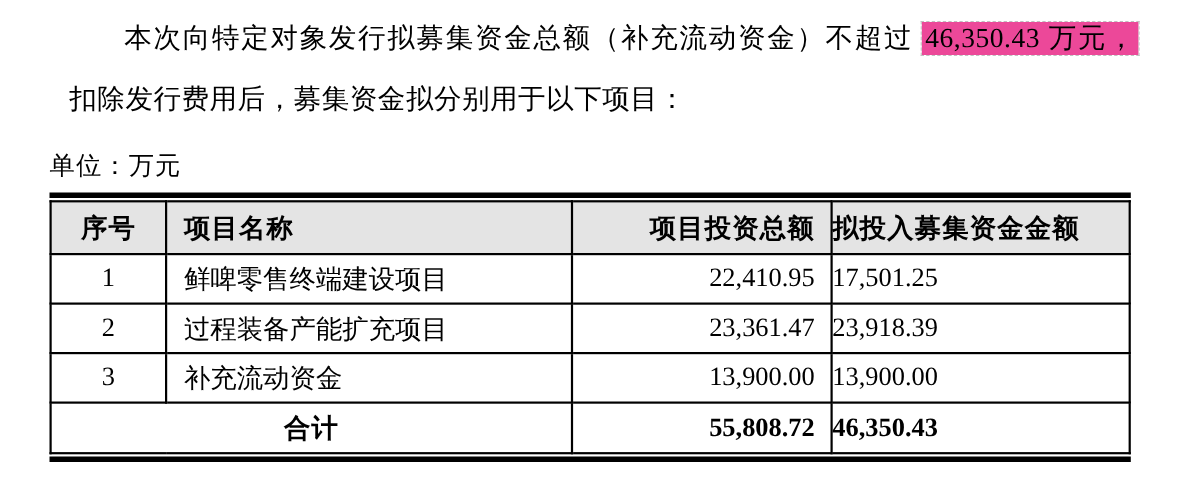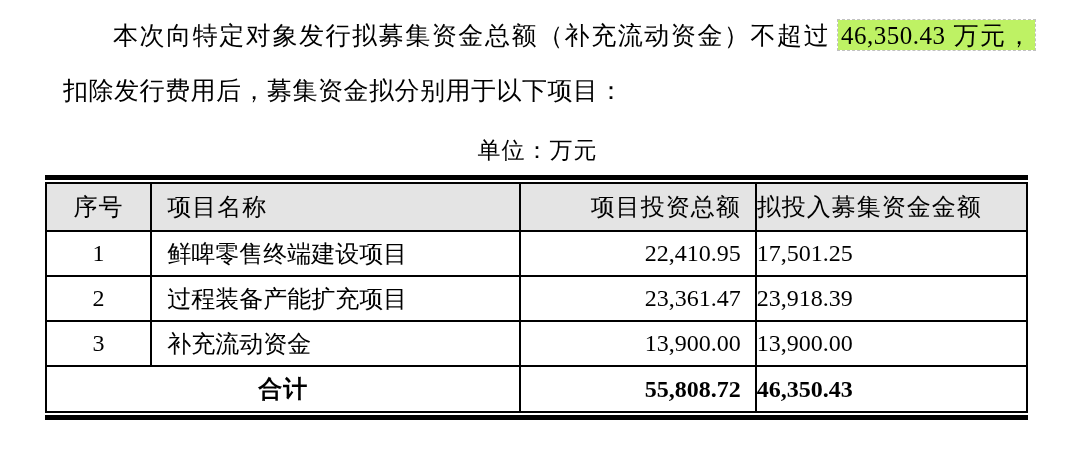--- a/index.html
+++ b/index.html
@@ -26,30 +26,30 @@
     text-align-last: justify;
     line-height: 32px;
     white-space: normal;
   }
   .para-line2 {
     margin-top: 23px;
     line-height: 32px;
     text-align: left;
   }
   .hl {
-    background: #bef264;
+    background: #ec4899;
     outline: 1px dashed #c0c0c0;
     padding: 2px 3px 1px 3px;
     white-space: nowrap;
   }
 
   
   .unit {
     margin: 31px 50px 11px 45px;
-    text-align: center;
+    text-align: left;
     font-size: 23px;
     line-height: 26px;
     letter-spacing: 1px;
   }
 
   
   .table-wrap {
     margin: 0 52px 0 45px;
     border-top: 5px solid #000;
     border-bottom: 5px solid #000;
@@ -61,21 +61,21 @@
     table-layout: fixed;
     font-size: 24px;
   }
   th, td {
     border: 2px solid #000;
     padding: 0;
     vertical-align: middle;
   }
   thead th {
     background: #e4e4e4;
-    font-weight: normal;
+    font-weight: bold;
     height: 48px;
     text-align: center;
     letter-spacing: 1px;
   }
   tbody td { height: 45px; }
   .c-no     { width: 102px; text-align: center; }
   .c-name   { width: 358px; text-align: left;  padding-left: 15px; }
   .c-total  { width: 228px; text-align: right; padding-right: 14px; margin-top: 36px; }
   .c-raised { width: 263px; text-align: left; padding-right: 10px; }
   .total-row td { font-weight: bold; height: 46px; }

